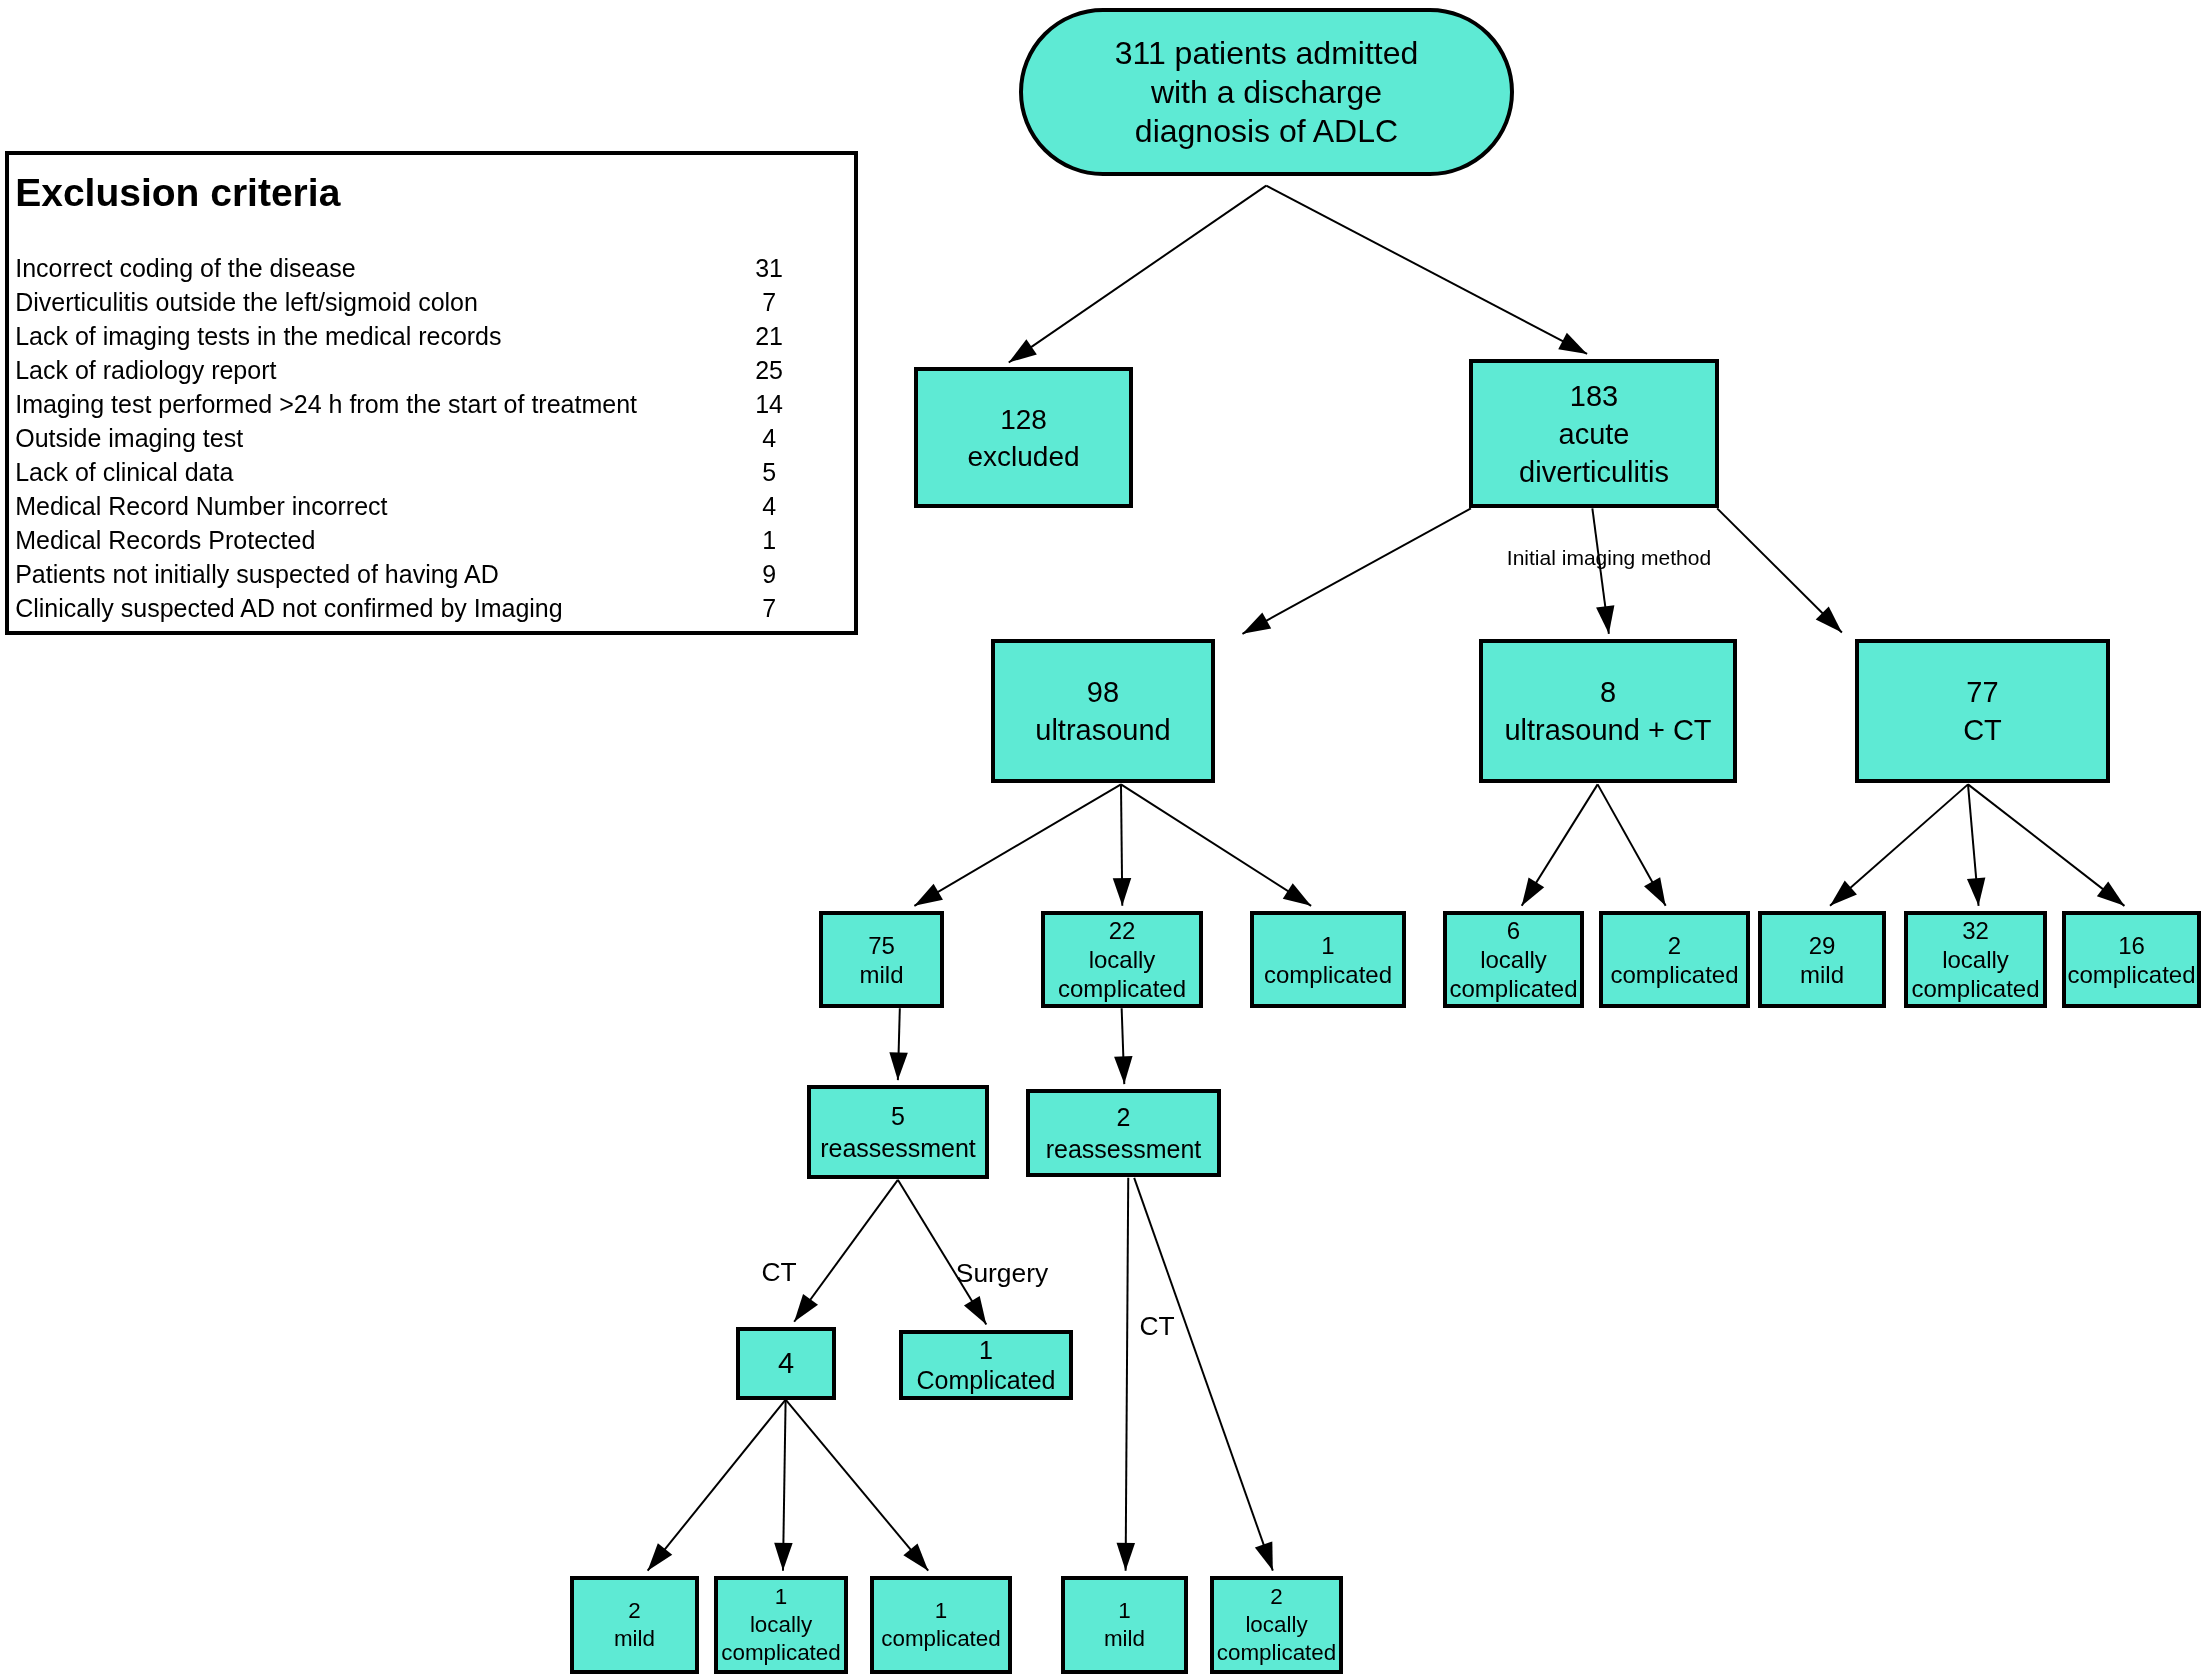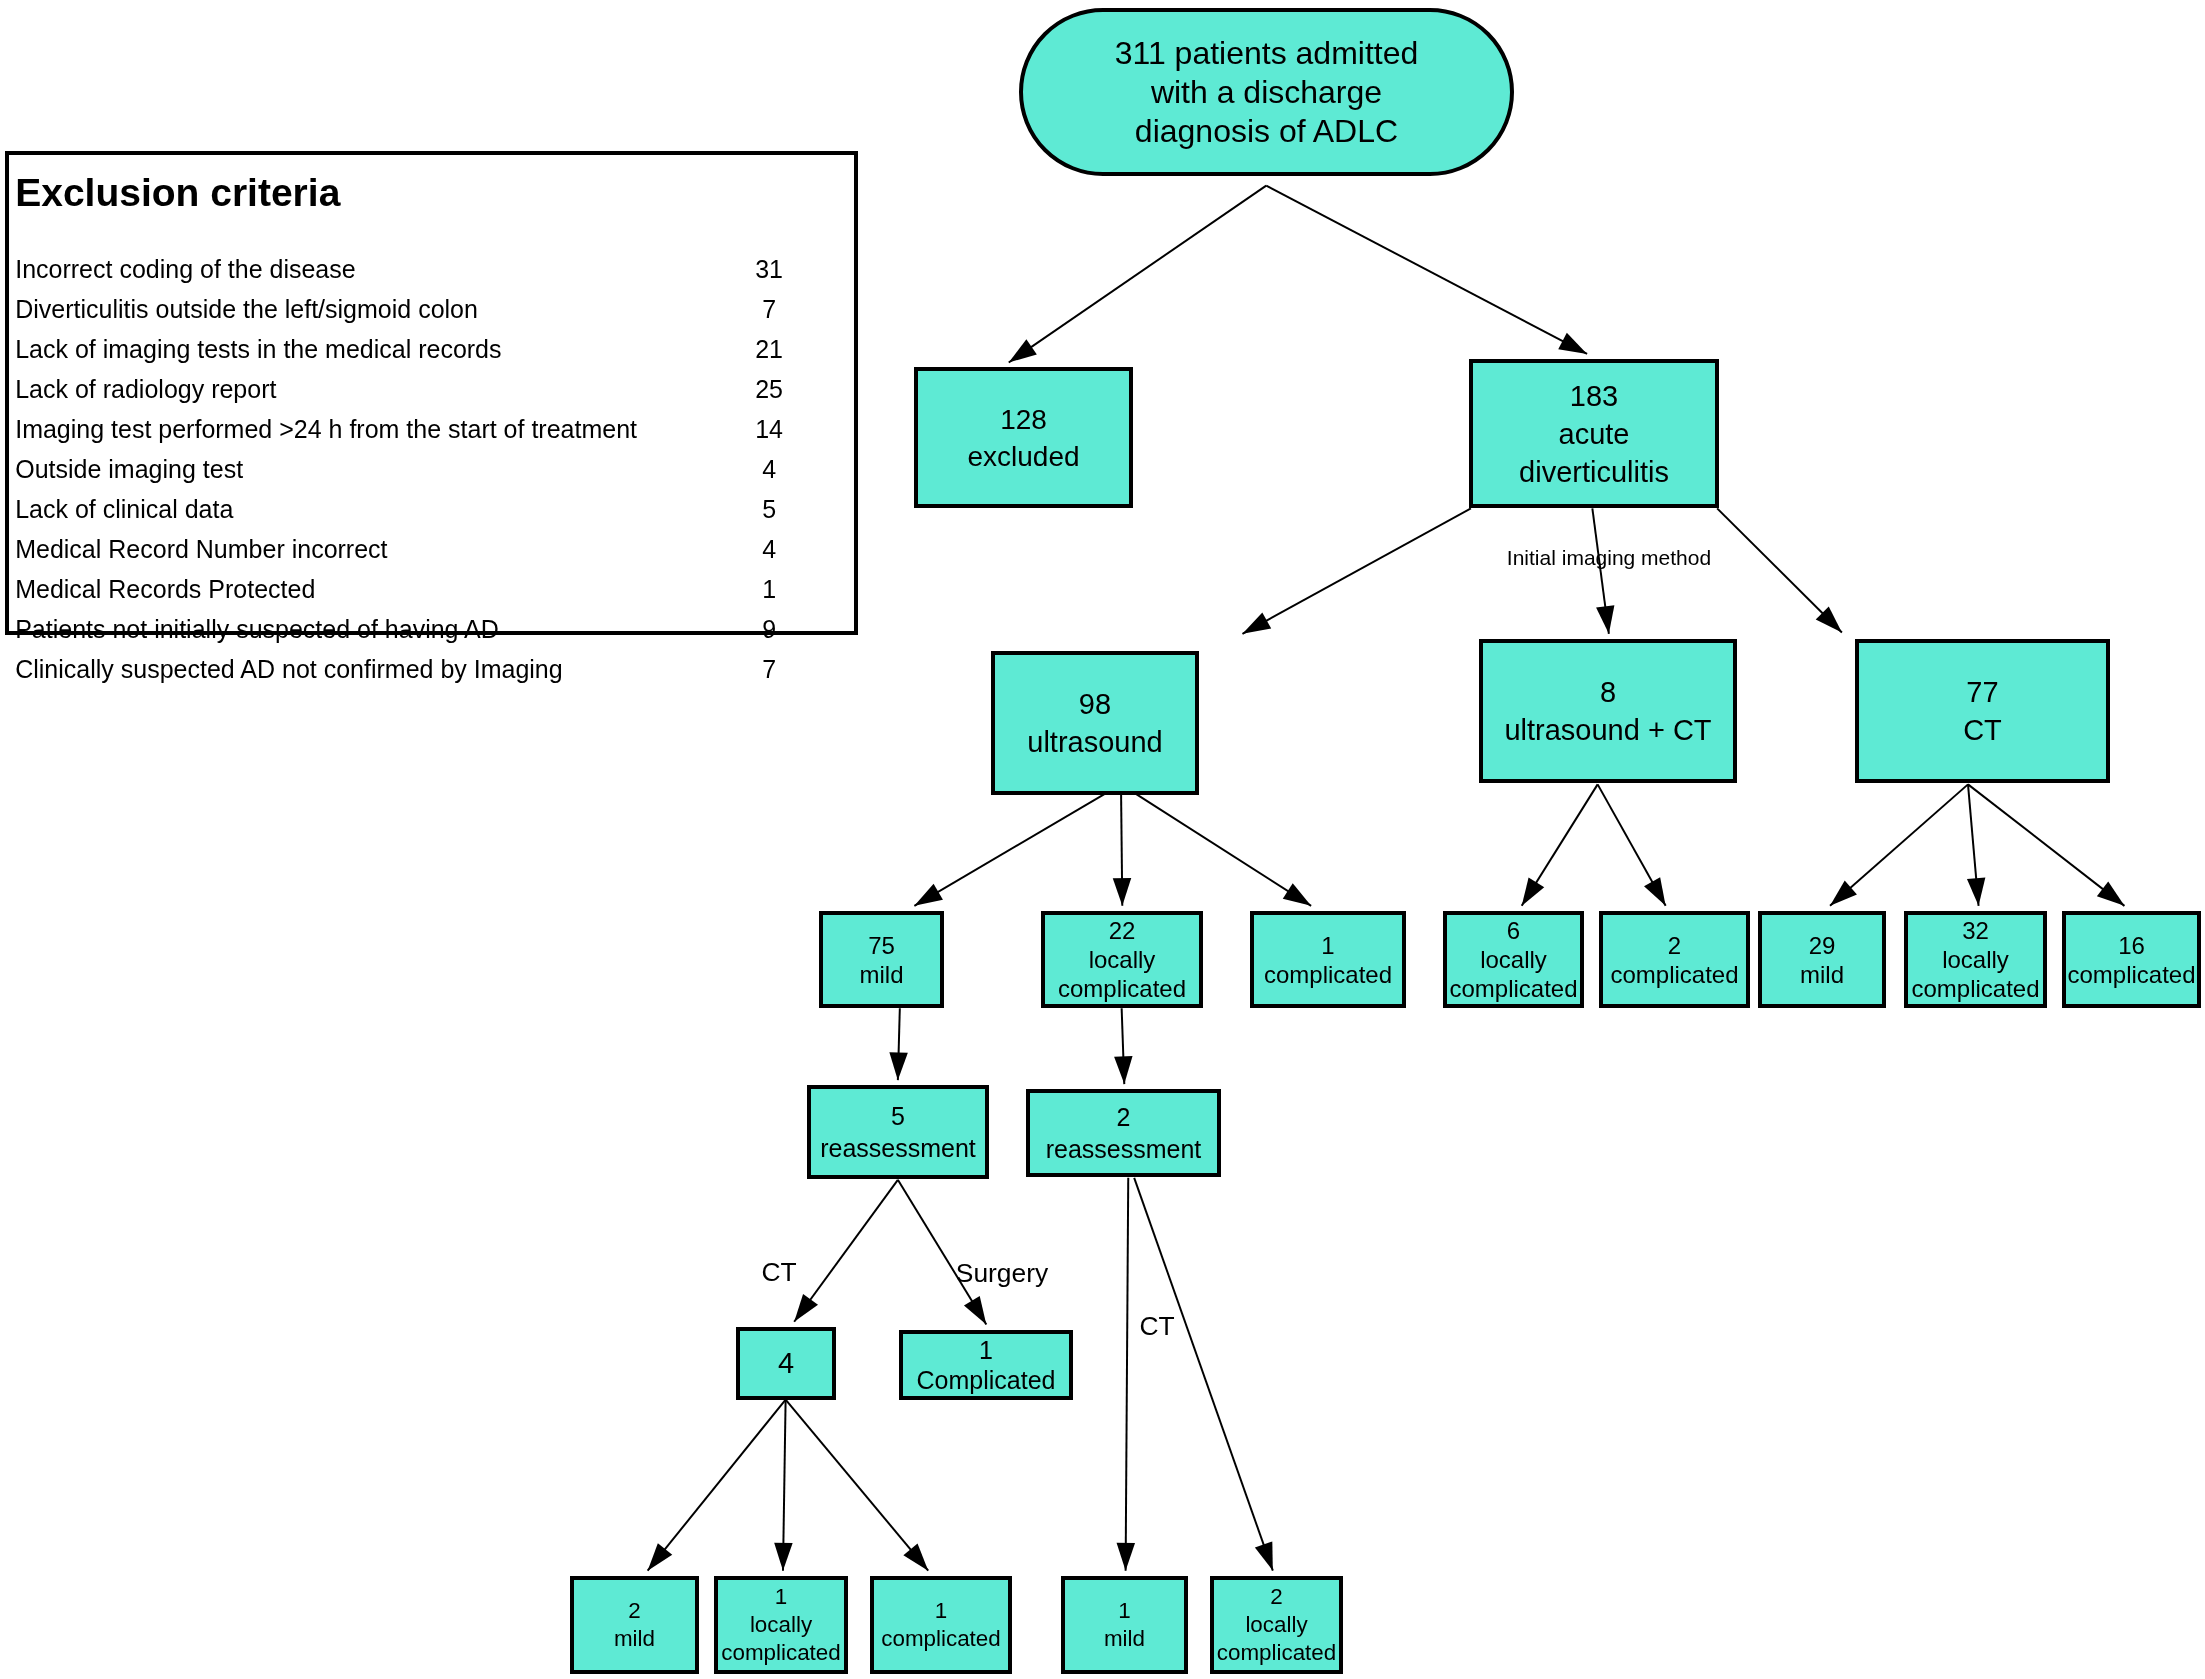--- a/index.html
+++ b/index.html
@@ -63,24 +63,23 @@
     font-size: 39px;
     font-weight: bold;
   }
   #exclusion-list {
     position: absolute;
     left: 0; top: 94px;
     width: 100%;
   }
   .excl-row {
     display: flex;
-    align-items: flex-start;
+    align-items: flex-end;
     height: 34px;
     padding-left: 6.6px;
-    margin-top: 6px;
   }
   .excl-label {
     flex: 1;
     font-size: 25px;
     white-space: nowrap;
   }
   .excl-value {
     width: 73px;
     margin-right: 48px;
     text-align: center;
@@ -180,21 +179,21 @@
 
   <div class="node f-excl" style="left:870px; top:367px; width:219px; height:141px;margin-left:44px;">128
 excluded</div>
 
   <div class="node f-main" style="left:1469px; top:359px; width:250px; height:149px;">183
 acute
 diverticulitis</div>
 
   <div class="edge-label big" style="left:1609px; top:558px;">Initial imaging method</div>
 
-  <div class="node f-main" style="left:991px; top:639px; width:208px; height:144px;margin-top:12px;">98
+  <div class="node f-main" style="left:991px; top:639px; width:224px; height:144px;">98
 ultrasound</div>
 
   <div class="node f-main" style="left:1479px; top:639px; width:258px; height:144px;">8
 ultrasound + CT</div>
 
   <div class="node f-main" style="left:1855px; top:639px; width:255px; height:144px;">77
 CT</div>
 
   <div class="node f-row" style="left:819px; top:911px; width:125px; height:97px;">75
 mild</div>

